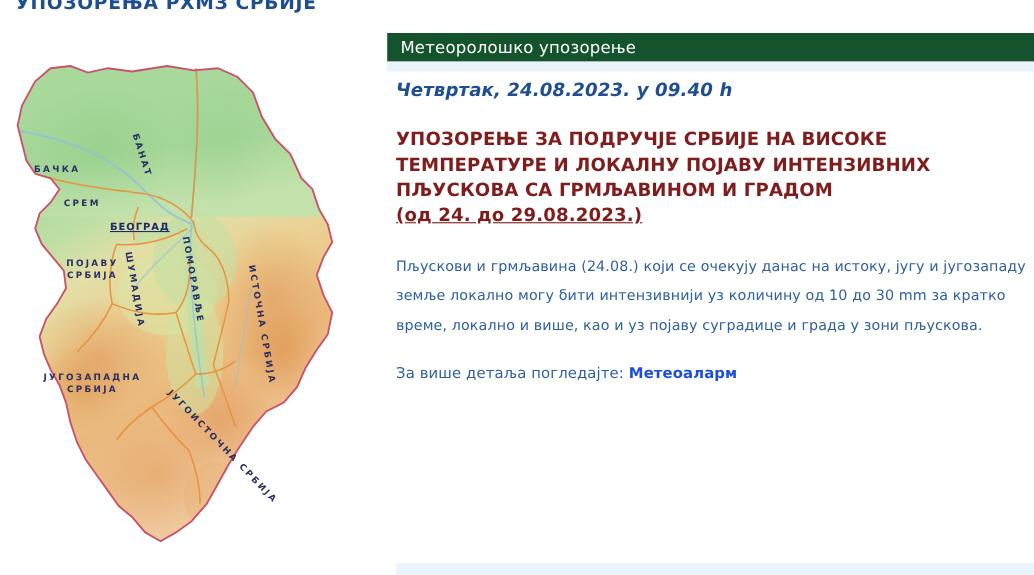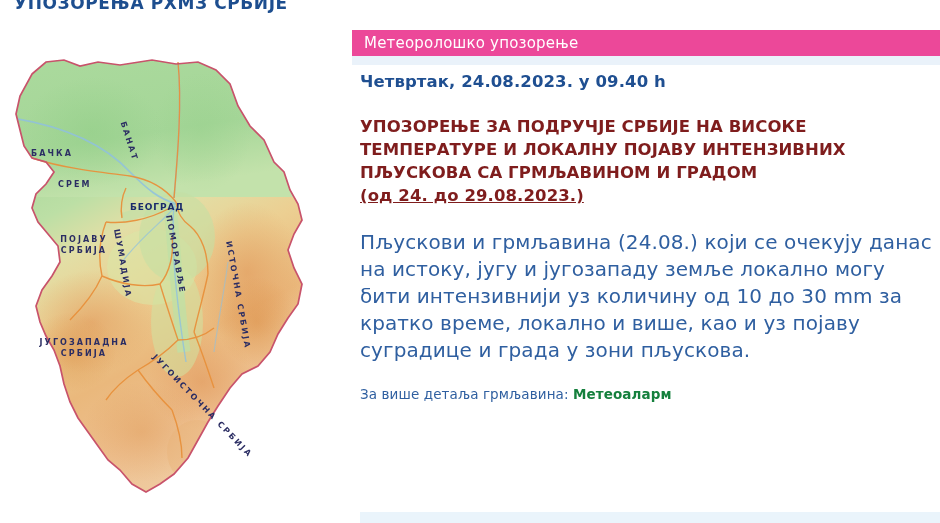--- a/index.html
+++ b/index.html
@@ -70,21 +70,21 @@
     top: 0;
     width: 588px;
     height: 523px;
   }
   #warning-header {
     position: absolute;
     left: 0;
     top: 30px;
     width: 588px;
     height: 26px;
-    background: #ec4899;
+    background: #14532d;
     box-sizing: border-box;
   }
   #warning-header-title {
     position: absolute;
     left: 12px;
     top: 4px;
     font-size: 15px;
     color: #ffffff;
     font-family: "DejaVu Sans", sans-serif;
     letter-spacing: 0.2px;
@@ -102,49 +102,50 @@
     left: 8px;
     top: 72px;
     width: 580px;
   }
   #warning-date {
     font-size: 16.5px;
     font-weight: bold;
     color: #1f4f91;
     letter-spacing: 0.1px;
     margin: 0 0 24px 0;
+    font-style: italic;
   }
   #warning-headline {
     font-size: 16.5px;
     font-weight: bold;
     color: #7f1d1d;
     line-height: 23px;
     margin: 0 0 22px 0;
     letter-spacing: 0.1px;
   }
   #warning-headline .sub {
     display: block;
     text-decoration: underline;
   }
   .warning-paragraph {
-    font-size: 20px;
+    font-size: 13px;
     color: #2f5fa0;
     line-height: 27px;
     margin: 0 0 22px 0;
     letter-spacing: 0.1px;
   }
   #warning-footer {
     font-size: 13.5px;
     color: #2f5fa0;
     margin: 0;
     letter-spacing: 0.1px;
   }
   #warning-footer-link {
     font-weight: bold;
-    color: #15803d;
+    color: #1d4ed8;
     text-decoration: none;
   }
   #bottom-bar {
     position: absolute;
     left: 8px;
     top: 512px;
     width: 580px;
     height: 11px;
     background: #eaf4fb;
   }
@@ -262,21 +263,21 @@
              L 34,172 L 44,162 L 52,150 L 44,140 L 30,136 L 22,124
              L 18,108 L 14,92 L 18,74 Z" fill="none" stroke="#c8536b" stroke-width="1.7"></path>
   </svg>
 
   <div class="region-label" style="left:31px;  top:90px;margin-top:36px;">БАЧКА</div>
 
   <div class="region-label" style="left:128px; top:98px;  transform:rotate(72deg); transform-origin:left top;">БАНАТ</div>
 
   <div class="region-label" style="left:58px;  top:157px;">СРЕМ</div>
 
-  <div class="region-label city" style="left:130px; top:180px;">БЕОГРАД</div>
+  <div class="region-label city" style="left:100px; top:180px;text-decoration:underline;">БЕОГРАД</div>
 
   <div class="region-label" style="left:38px;  top:212px; width:92px;">
     <span>ПОЈАВУ</span><br>
     <span>СРБИЈА</span>
   </div>
 
   <div class="region-label" style="left:122px; top:206px; transform:rotate(80deg); transform-origin:left top;">ШУМАДИЈА</div>
 
   <div class="region-label" style="left:174px; top:192px; transform:rotate(80deg); transform-origin:left top;">ПОМОРАВЉЕ</div>
 
@@ -305,19 +306,19 @@
 
     <div id="warning-headline">
       <span>УПОЗОРЕЊЕ ЗА ПОДРУЧЈЕ СРБИЈЕ НА ВИСОКЕ ТЕМПЕРАТУРЕ И ЛОКАЛНУ ПОЈАВУ ИНТЕНЗИВНИХ ПЉУСКОВА СА ГРМЉАВИНОМ И ГРАДОМ</span>
       <span class="sub">(од 24. до 29.08.2023.)</span>
     </div>
 
     <p class="warning-paragraph">Пљускови и грмљавина (24.08.) који се очекују данас на истоку, југу и југозападу земље локално могу бити интензивнији уз количину од 10 до 30 mm за кратко време, локално и више, као и уз појаву суградице и града у зони пљускова.</p>
 
 
     <p id="warning-footer">
-      <span>За више детаља грмљавина:</span>
+      <span>За више детаља погледајте:</span>
       <a id="warning-footer-link" href="#">Метеоаларм</a>
     </p>
   </div>
 
   <div id="bottom-bar"></div>
 </div>
 
 </body></html>

